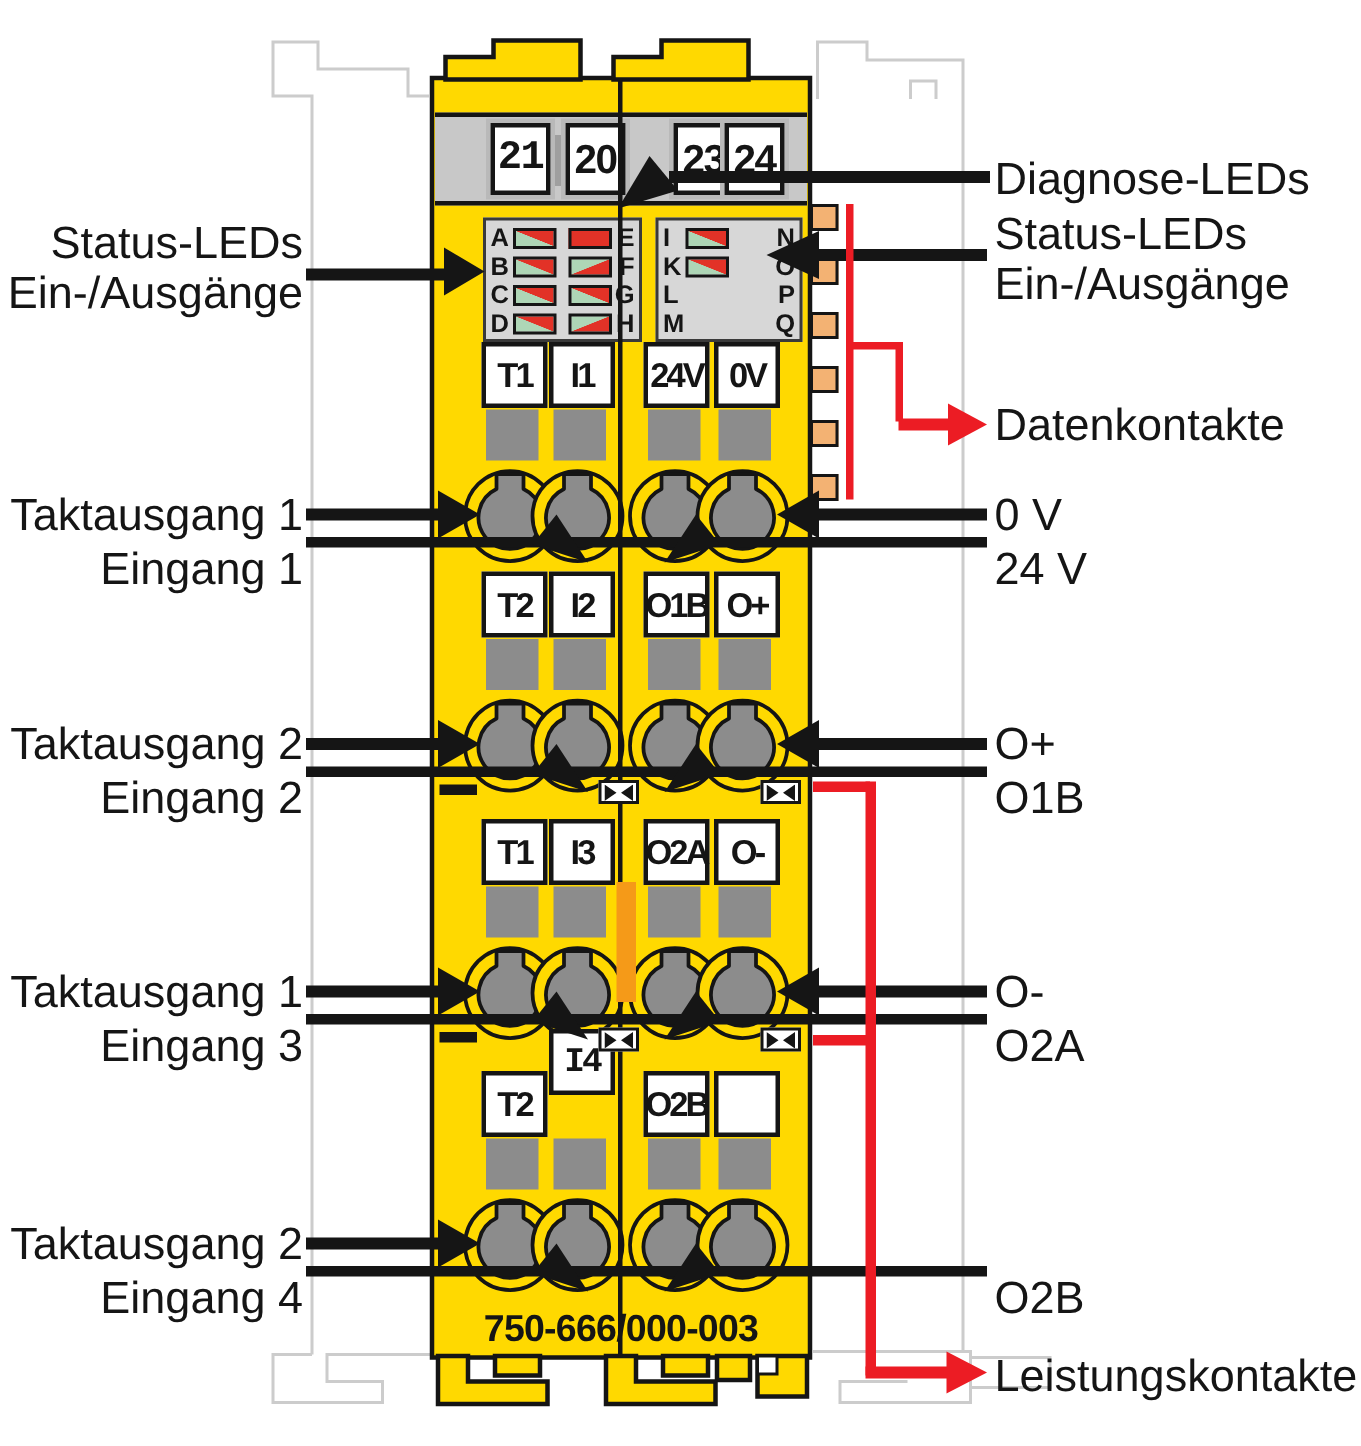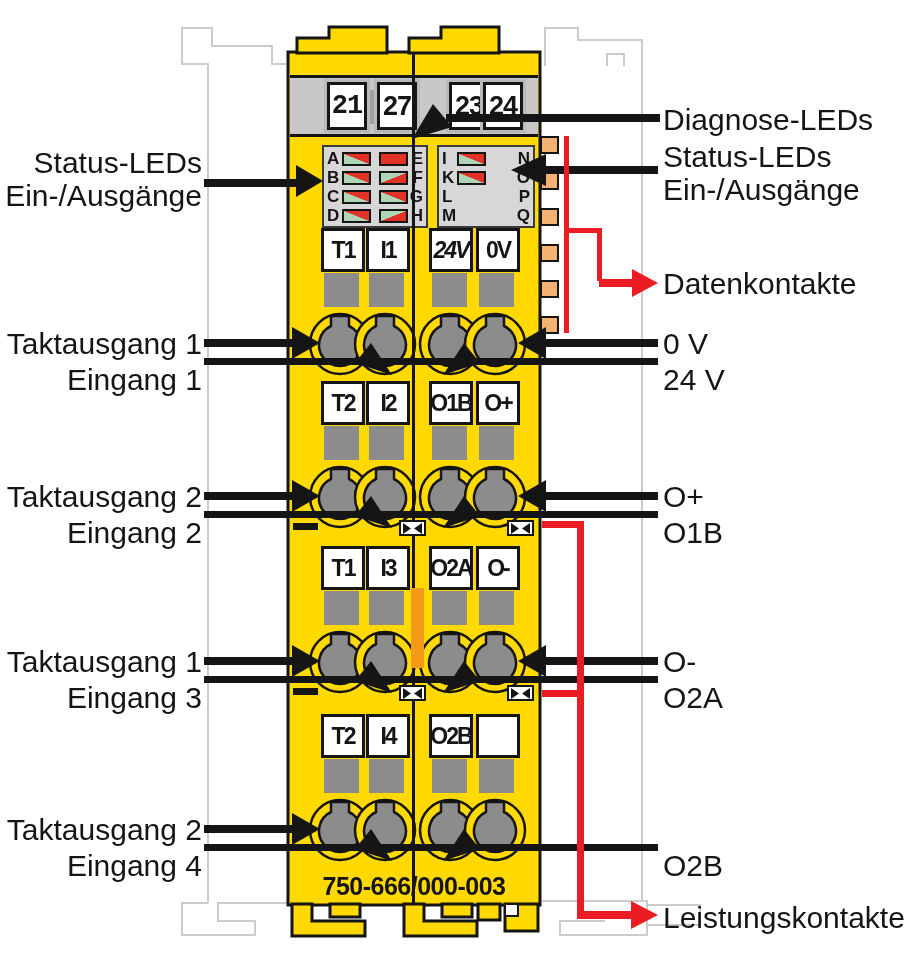--- a/index.html
+++ b/index.html
@@ -89,21 +89,21 @@
       <use href="#clampdef" transform="translate(385,830)"></use>
       <use href="#clampdef" transform="translate(450,830)"></use>
       <use href="#clampdef" transform="translate(495,830)"></use>
     </g>
   </svg>
 
   <div class="abs band" style="left:290px;top:75px;width:248px;height:62px;"></div>
   <div class="abs bandtab" style="left:368px;top:90px;width:10px;height:34px;"></div>
   <div class="abs bandtab" style="left:474px;top:90px;width:10px;height:34px;"></div>
   <div class="abs numbox" style="left:327px;top:82px;font-family:Liberation Mono, monospace;">21</div>
-  <div class="abs numbox" style="left:377px;top:82px;">27</div>
+  <div class="abs numbox" style="left:377px;top:82px;">20</div>
   <div class="abs numbox" style="left:433px;top:82px;margin-left:16px;">23</div>
   <div class="abs numbox" style="left:483px;top:82px;">24</div>
 
   <div class="abs ledpanel" style="left:322px;top:145px;width:106px;height:83px;">
     <div class="ledrow">
       <span class="ledletter">A</span>
       <span class="led led-gr"></span>
         <span class="spacer"></span>
       <span class="led led-solid"></span>
       <span class="ledletter" style="text-align:right">E</span>
@@ -160,21 +160,21 @@
 
   <div class="abs dtab" style="left:540px;top:136px;"></div>
   <div class="abs dtab" style="left:540px;top:172px;"></div>
   <div class="abs dtab" style="left:540px;top:208px;"></div>
   <div class="abs dtab" style="left:540px;top:244px;"></div>
   <div class="abs dtab" style="left:540px;top:280px;"></div>
   <div class="abs dtab" style="left:540px;top:316px;"></div>
 
   <div class="abs tlabel" style="left:321px;top:228px;">T1</div>
   <div class="abs tlabel" style="left:366px;top:228px;text-align:center;">I1</div>
-  <div class="abs tlabel" style="left:429px;top:228px;font-style:italic;">24V</div>
+  <div class="abs tlabel" style="left:429px;top:228px;">24V</div>
   <div class="abs tlabel" style="left:476px;top:228px;">0V</div>
   <div class="abs tsq" style="left:324px;top:273px;"></div>
   <div class="abs tsq" style="left:369px;top:273px;"></div>
   <div class="abs tsq" style="left:432px;top:273px;"></div>
   <div class="abs tsq" style="left:479px;top:273px;"></div>
 
   <div class="abs tlabel" style="left:321px;top:381px;">T2</div>
   <div class="abs tlabel" style="left:366px;top:381px;">I2</div>
   <div class="abs tlabel" style="left:429px;top:381px;">O1B</div>
   <div class="abs tlabel" style="left:476px;top:381px;">O+</div>
@@ -186,21 +186,21 @@
   <div class="abs tlabel" style="left:321px;top:546px;">T1</div>
   <div class="abs tlabel" style="left:366px;top:546px;">I3</div>
   <div class="abs tlabel" style="left:429px;top:546px;">O2A</div>
   <div class="abs tlabel" style="left:476px;top:546px;">O-</div>
   <div class="abs tsq" style="left:324px;top:591px;"></div>
   <div class="abs tsq" style="left:369px;top:591px;"></div>
   <div class="abs tsq" style="left:432px;top:591px;"></div>
   <div class="abs tsq" style="left:479px;top:591px;"></div>
 
   <div class="abs tlabel" style="left:321px;top:714px;">T2</div>
-  <div class="abs tlabel" style="left:366px;top:714px;">I4</div>
+  <div class="abs tlabel" style="left:366px;top:686px;font-family:Liberation Mono, monospace;">I4</div>
   <div class="abs tlabel" style="left:429px;top:714px;">O2B</div>
   <div class="abs tlabel" style="left:476px;top:714px;"></div>
   <div class="abs tsq" style="left:324px;top:759px;"></div>
   <div class="abs tsq" style="left:369px;top:759px;"></div>
   <div class="abs tsq" style="left:432px;top:759px;"></div>
   <div class="abs tsq" style="left:479px;top:759px;"></div>
 
   <div class="abs divider" style="left:412px;top:52px;height:853px;"></div>
   <div class="abs obar" style="left:411px;top:588px;"></div>
 

